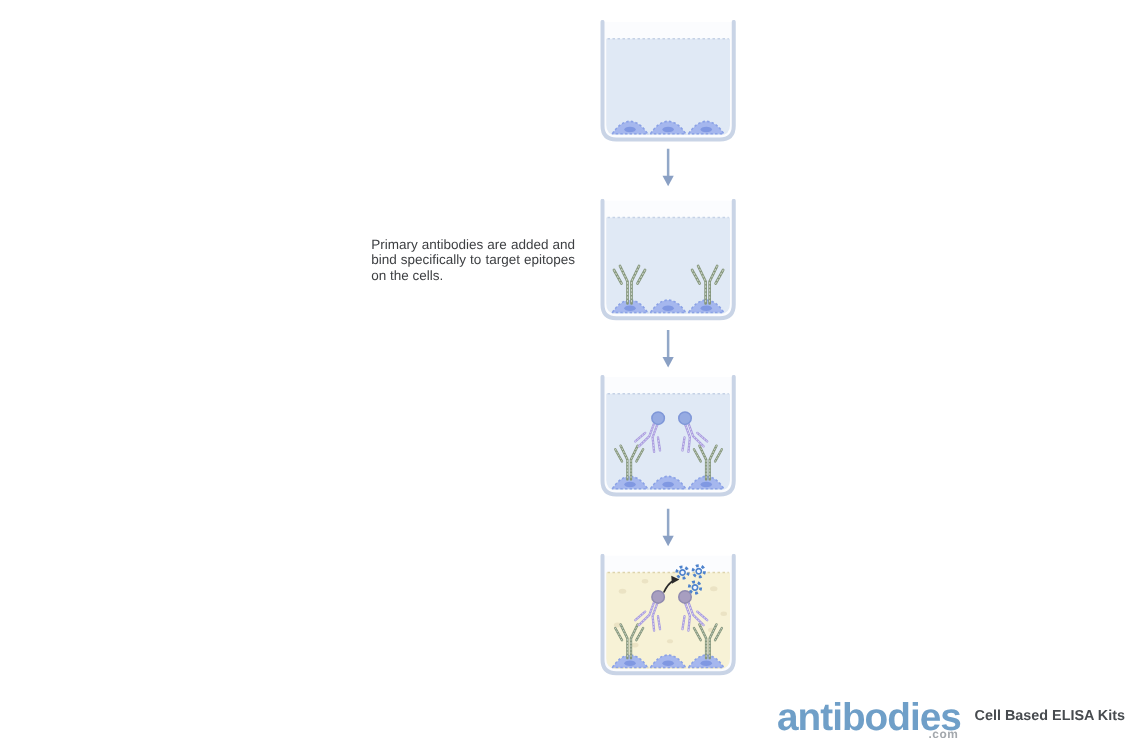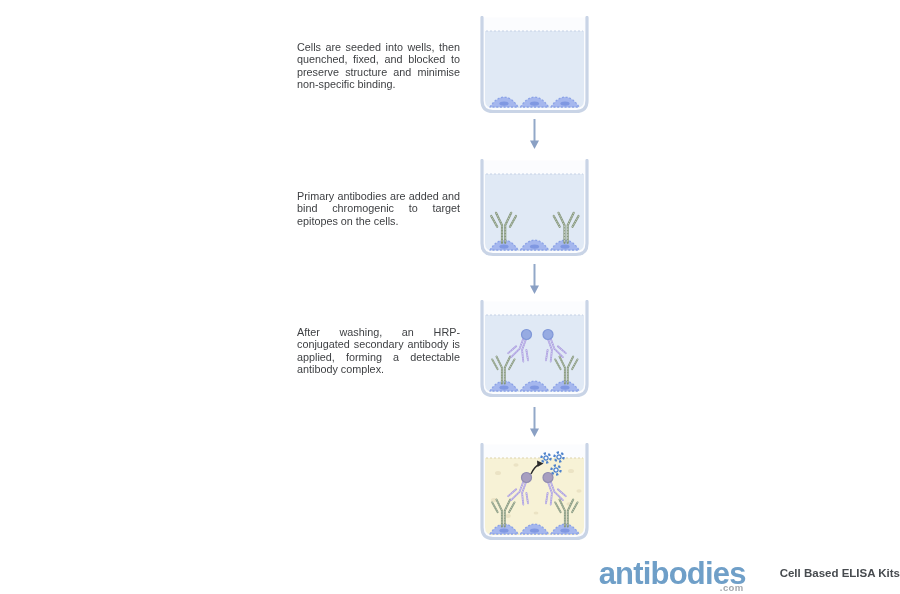--- a/index.html
+++ b/index.html
@@ -20,21 +20,21 @@
     display:flex; justify-content:flex-end; align-items:center; gap:11px;
   }
   .brand {
     position:relative; font-size:31px; font-weight:bold; color:#6f9fc8;
     letter-spacing:-0.8px; line-height:1;
   }
   .dotcom {
     position:absolute; right:2px; bottom:-4px; font-size:9.5px;
     font-weight:bold; color:#a3a8ad; letter-spacing:0.4px;
   }
-  .tagline { font-size:11.5px; font-weight:bold; color:#474b4f;margin-left:23px; }
+  .tagline { font-size:11.5px; font-weight:bold; color:#474b4f; }
 </style>
 </head>
 <body>
 
 <div class="canvas">
 
   <svg width="0" height="0" style="position:absolute" aria-hidden="true">
     <defs>
       <g id="ab">
         <g fill="none" stroke="currentColor" stroke-width="2.7" stroke-linecap="round" stroke-linejoin="round">
@@ -54,59 +54,57 @@
         <path d="M-14,0 Q-8,-9.5 0,-10 Q8,-9.5 14,0 Z" fill="#a5b7ee" stroke="#8ba2e6" stroke-width="1.3" stroke-dasharray="2 1.7" stroke-linejoin="round"></path>
         <ellipse cx="0" cy="-3.4" rx="4.6" ry="2.2" fill="#8098e2"></ellipse>
       </g>
       <g id="gearg">
         <circle r="4.6" fill="none" stroke="#4d82cc" stroke-width="2.2" stroke-dasharray="2.3 2.4"></circle>
         <circle r="2.1" fill="#f2f6fc" stroke="#4d82cc" stroke-width="1.3"></circle>
       </g>
     </defs>
   </svg>
 
-  <p class="step-text" style="top:41px">Cells are seeded into wells, then quenched, fixed, and blocked to preserve structure and minimise non-specific binding.</p>
   <div class="well" style="top:16px">
     <svg viewBox="0 0 113 100" width="113" height="100">
       <path d="M4,1.5 L4,84.5 Q4,95.5 15,95.5 L98,95.5 Q109,95.5 109,84.5 L109,1.5" fill="#fbfcfe" stroke="#c9d4e6" stroke-width="3.2" stroke-linecap="round"></path>
       <path d="M7,15 L7,84 Q7,92 15,92 L98,92 Q106,92 106,84 L106,15 Z" fill="#e0e9f5"></path>
       <line x1="8" y1="15" x2="105" y2="15" stroke="#c5d2e6" stroke-width="1.2" stroke-dasharray="2 2"></line>
       <line x1="13" y1="91" x2="100" y2="91" stroke="#cbd8ec" stroke-width="1.2" stroke-dasharray="1.5 1.8"></line>
       <use href="#cellg" transform="translate(26,91)"></use>
       <use href="#cellg" transform="translate(56.5,91)"></use>
       <use href="#cellg" transform="translate(87,91)"></use>
     </svg>
   </div>
 
   <svg class="flow-arrow" style="top:118px" viewBox="0 0 13 32">
     <line x1="6.5" y1="1" x2="6.5" y2="23" stroke="#92a8c8" stroke-width="2"></line>
     <path d="M2,22.5 L11,22.5 L6.5,31 Z" fill="#8aa0c4"></path>
   </svg>
 
-  <p class="step-text" style="top:190px">Primary antibodies are added and bind chromogenic to target epitopes on the cells.</p>
+  <p class="step-text" style="top:190px">Primary antibodies are added and bind specifically to target epitopes on the cells.</p>
   <div class="well" style="top:159px">
     <svg viewBox="0 0 113 100" width="113" height="100">
       <path d="M4,1.5 L4,84.5 Q4,95.5 15,95.5 L98,95.5 Q109,95.5 109,84.5 L109,1.5" fill="#fbfcfe" stroke="#c9d4e6" stroke-width="3.2" stroke-linecap="round"></path>
       <path d="M7,15 L7,84 Q7,92 15,92 L98,92 Q106,92 106,84 L106,15 Z" fill="#e0e9f5"></path>
       <line x1="8" y1="15" x2="105" y2="15" stroke="#c5d2e6" stroke-width="1.2" stroke-dasharray="2 2"></line>
       <line x1="13" y1="91" x2="100" y2="91" stroke="#cbd8ec" stroke-width="1.2" stroke-dasharray="1.5 1.8"></line>
       <use href="#cellg" transform="translate(26,91)"></use>
       <use href="#cellg" transform="translate(56.5,91)"></use>
       <use href="#cellg" transform="translate(87,91)"></use>
       <use href="#ab" color="#84967b" transform="translate(8,51) scale(0.8)"></use>
       <use href="#ab" color="#84967b" transform="translate(70.5,51) scale(0.8)"></use>
     </svg>
   </div>
 
   <svg class="flow-arrow" style="top:263px" viewBox="0 0 13 32">
     <line x1="6.5" y1="1" x2="6.5" y2="23" stroke="#92a8c8" stroke-width="2"></line>
     <path d="M2,22.5 L11,22.5 L6.5,31 Z" fill="#8aa0c4"></path>
   </svg>
 
-  <p class="step-text" style="top:326px">After washing, an HRP-conjugated secondary antibody is applied, forming a detectable antibody complex.</p>
   <div class="well" style="top:300px">
     <svg viewBox="0 0 113 100" width="113" height="100">
       <path d="M4,1.5 L4,84.5 Q4,95.5 15,95.5 L98,95.5 Q109,95.5 109,84.5 L109,1.5" fill="#fbfcfe" stroke="#c9d4e6" stroke-width="3.2" stroke-linecap="round"></path>
       <path d="M7,15 L7,84 Q7,92 15,92 L98,92 Q106,92 106,84 L106,15 Z" fill="#e0e9f5"></path>
       <line x1="8" y1="15" x2="105" y2="15" stroke="#c5d2e6" stroke-width="1.2" stroke-dasharray="2 2"></line>
       <line x1="13" y1="91" x2="100" y2="91" stroke="#cbd8ec" stroke-width="1.2" stroke-dasharray="1.5 1.8"></line>
       <use href="#cellg" transform="translate(26,91)"></use>
       <use href="#cellg" transform="translate(56.5,91)"></use>
       <use href="#cellg" transform="translate(87,91)"></use>
       <use href="#ab" color="#84967b" transform="translate(9.5,54) scale(0.72)"></use>

